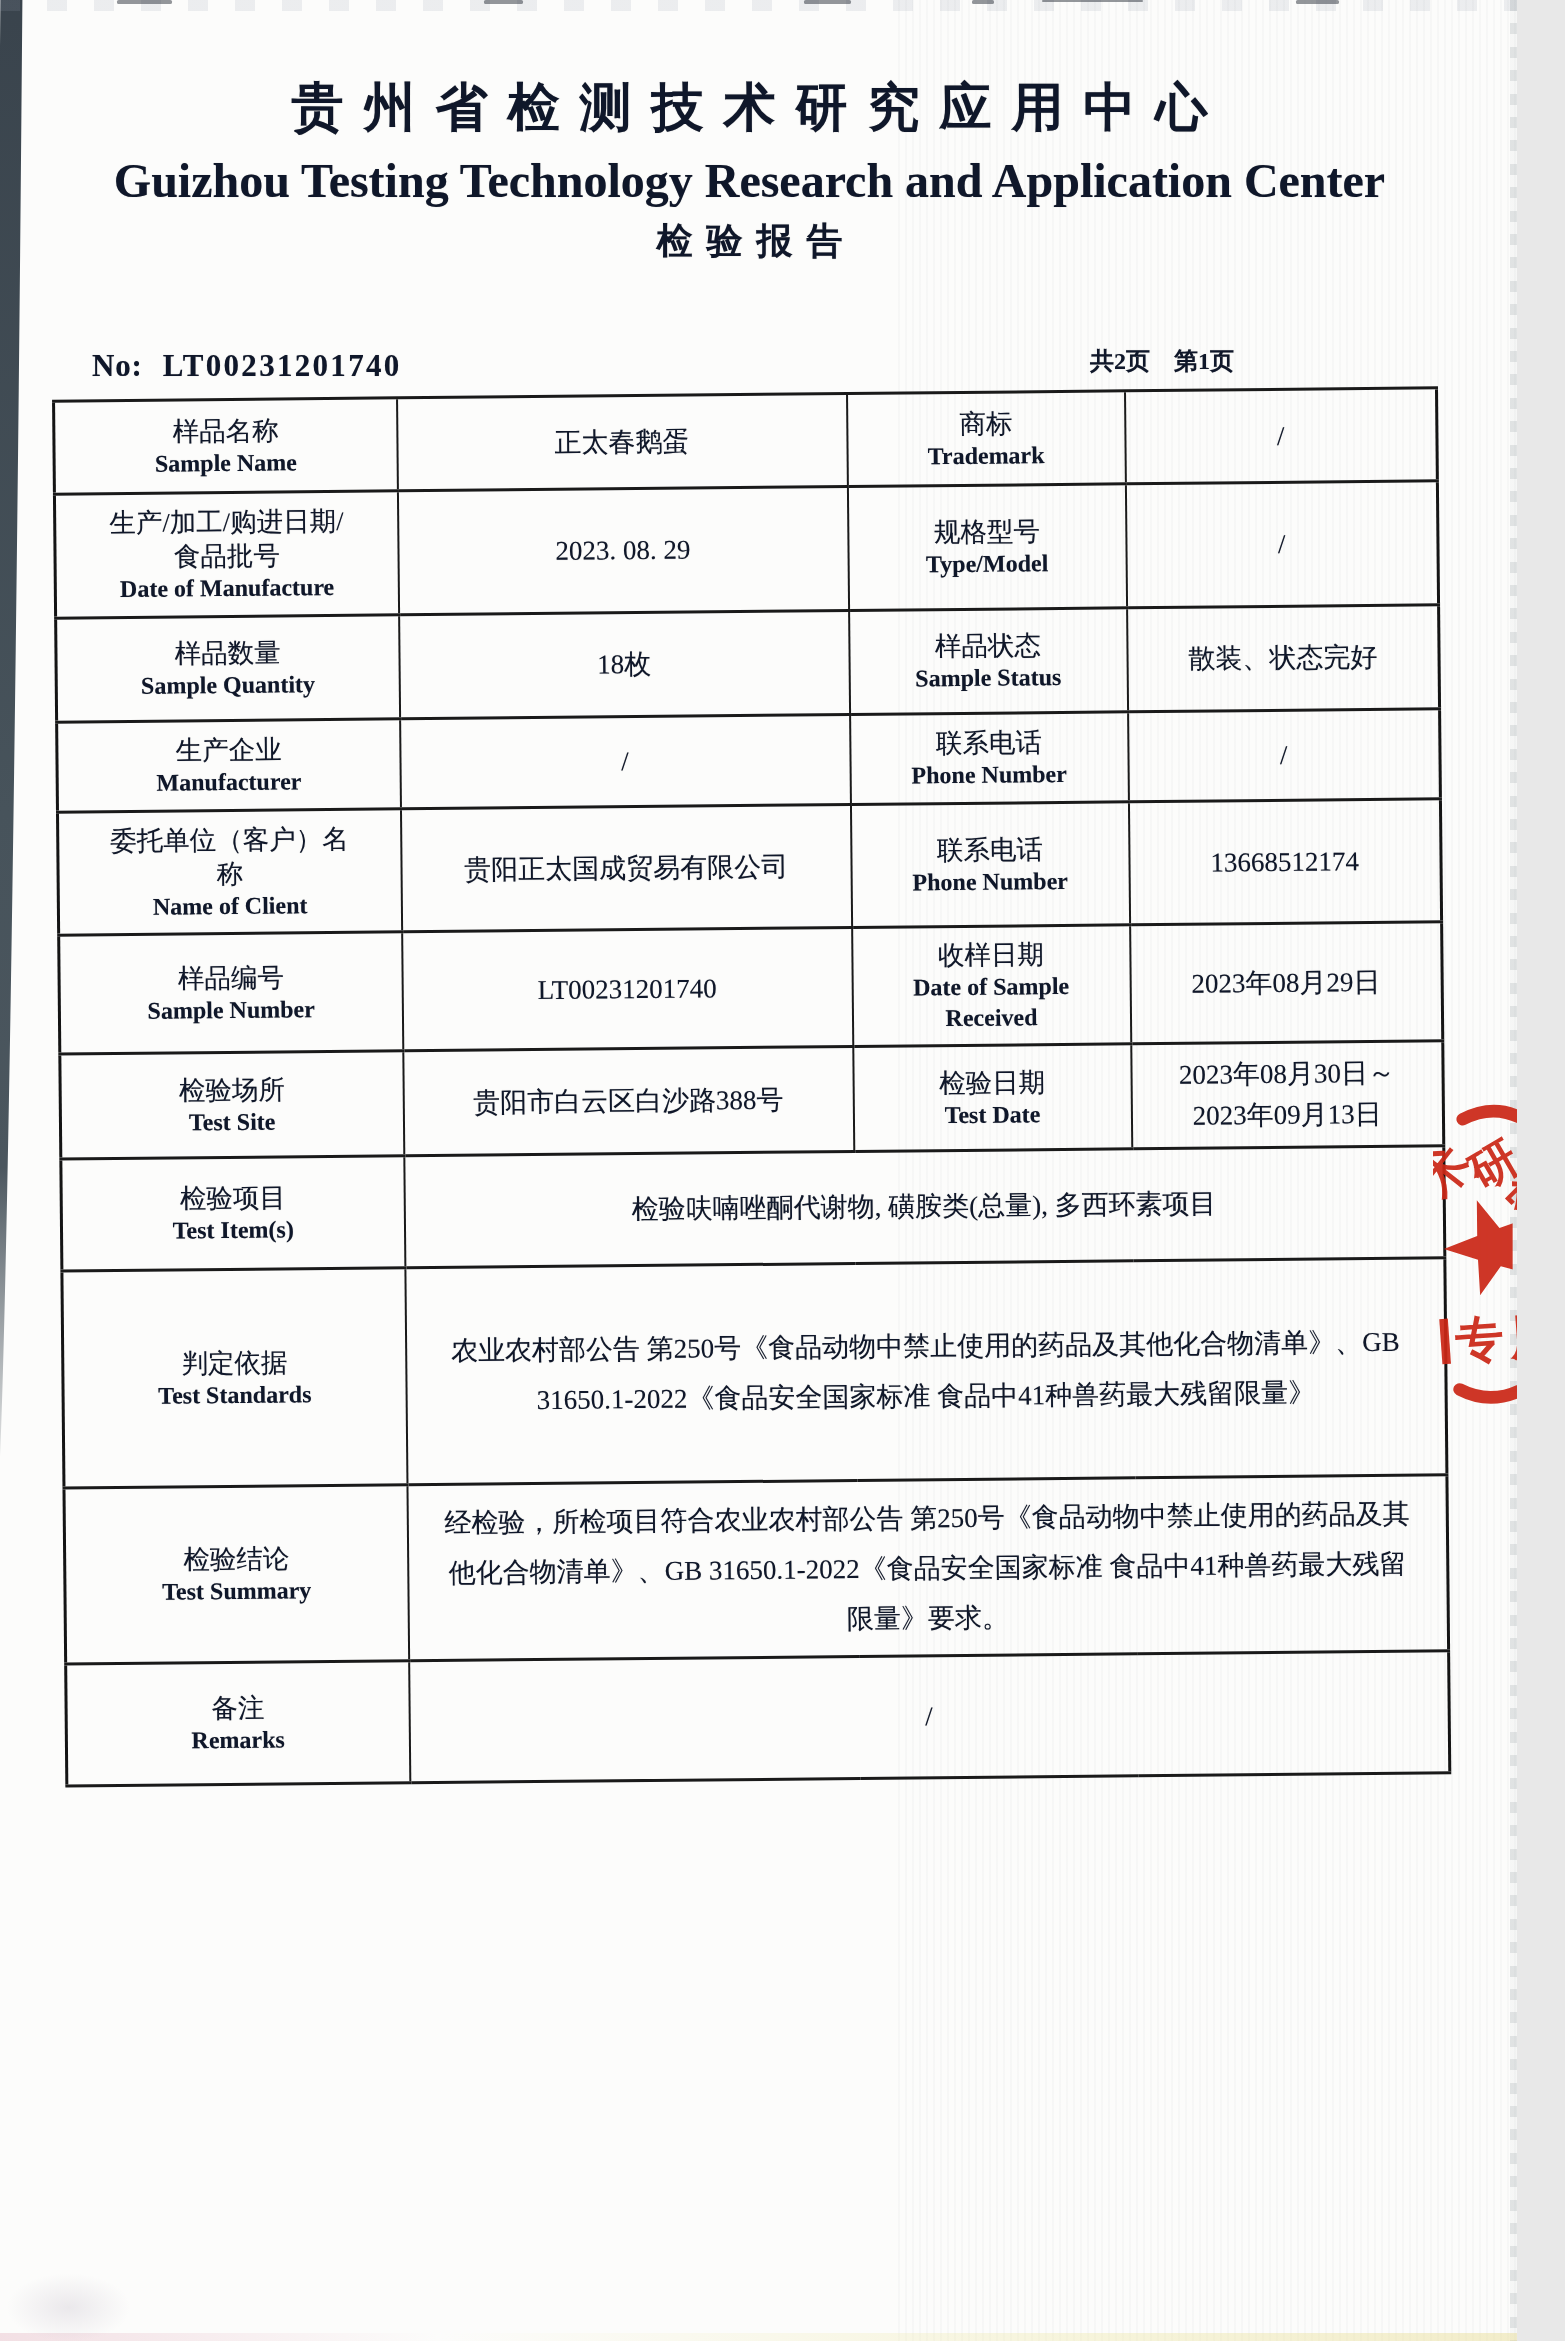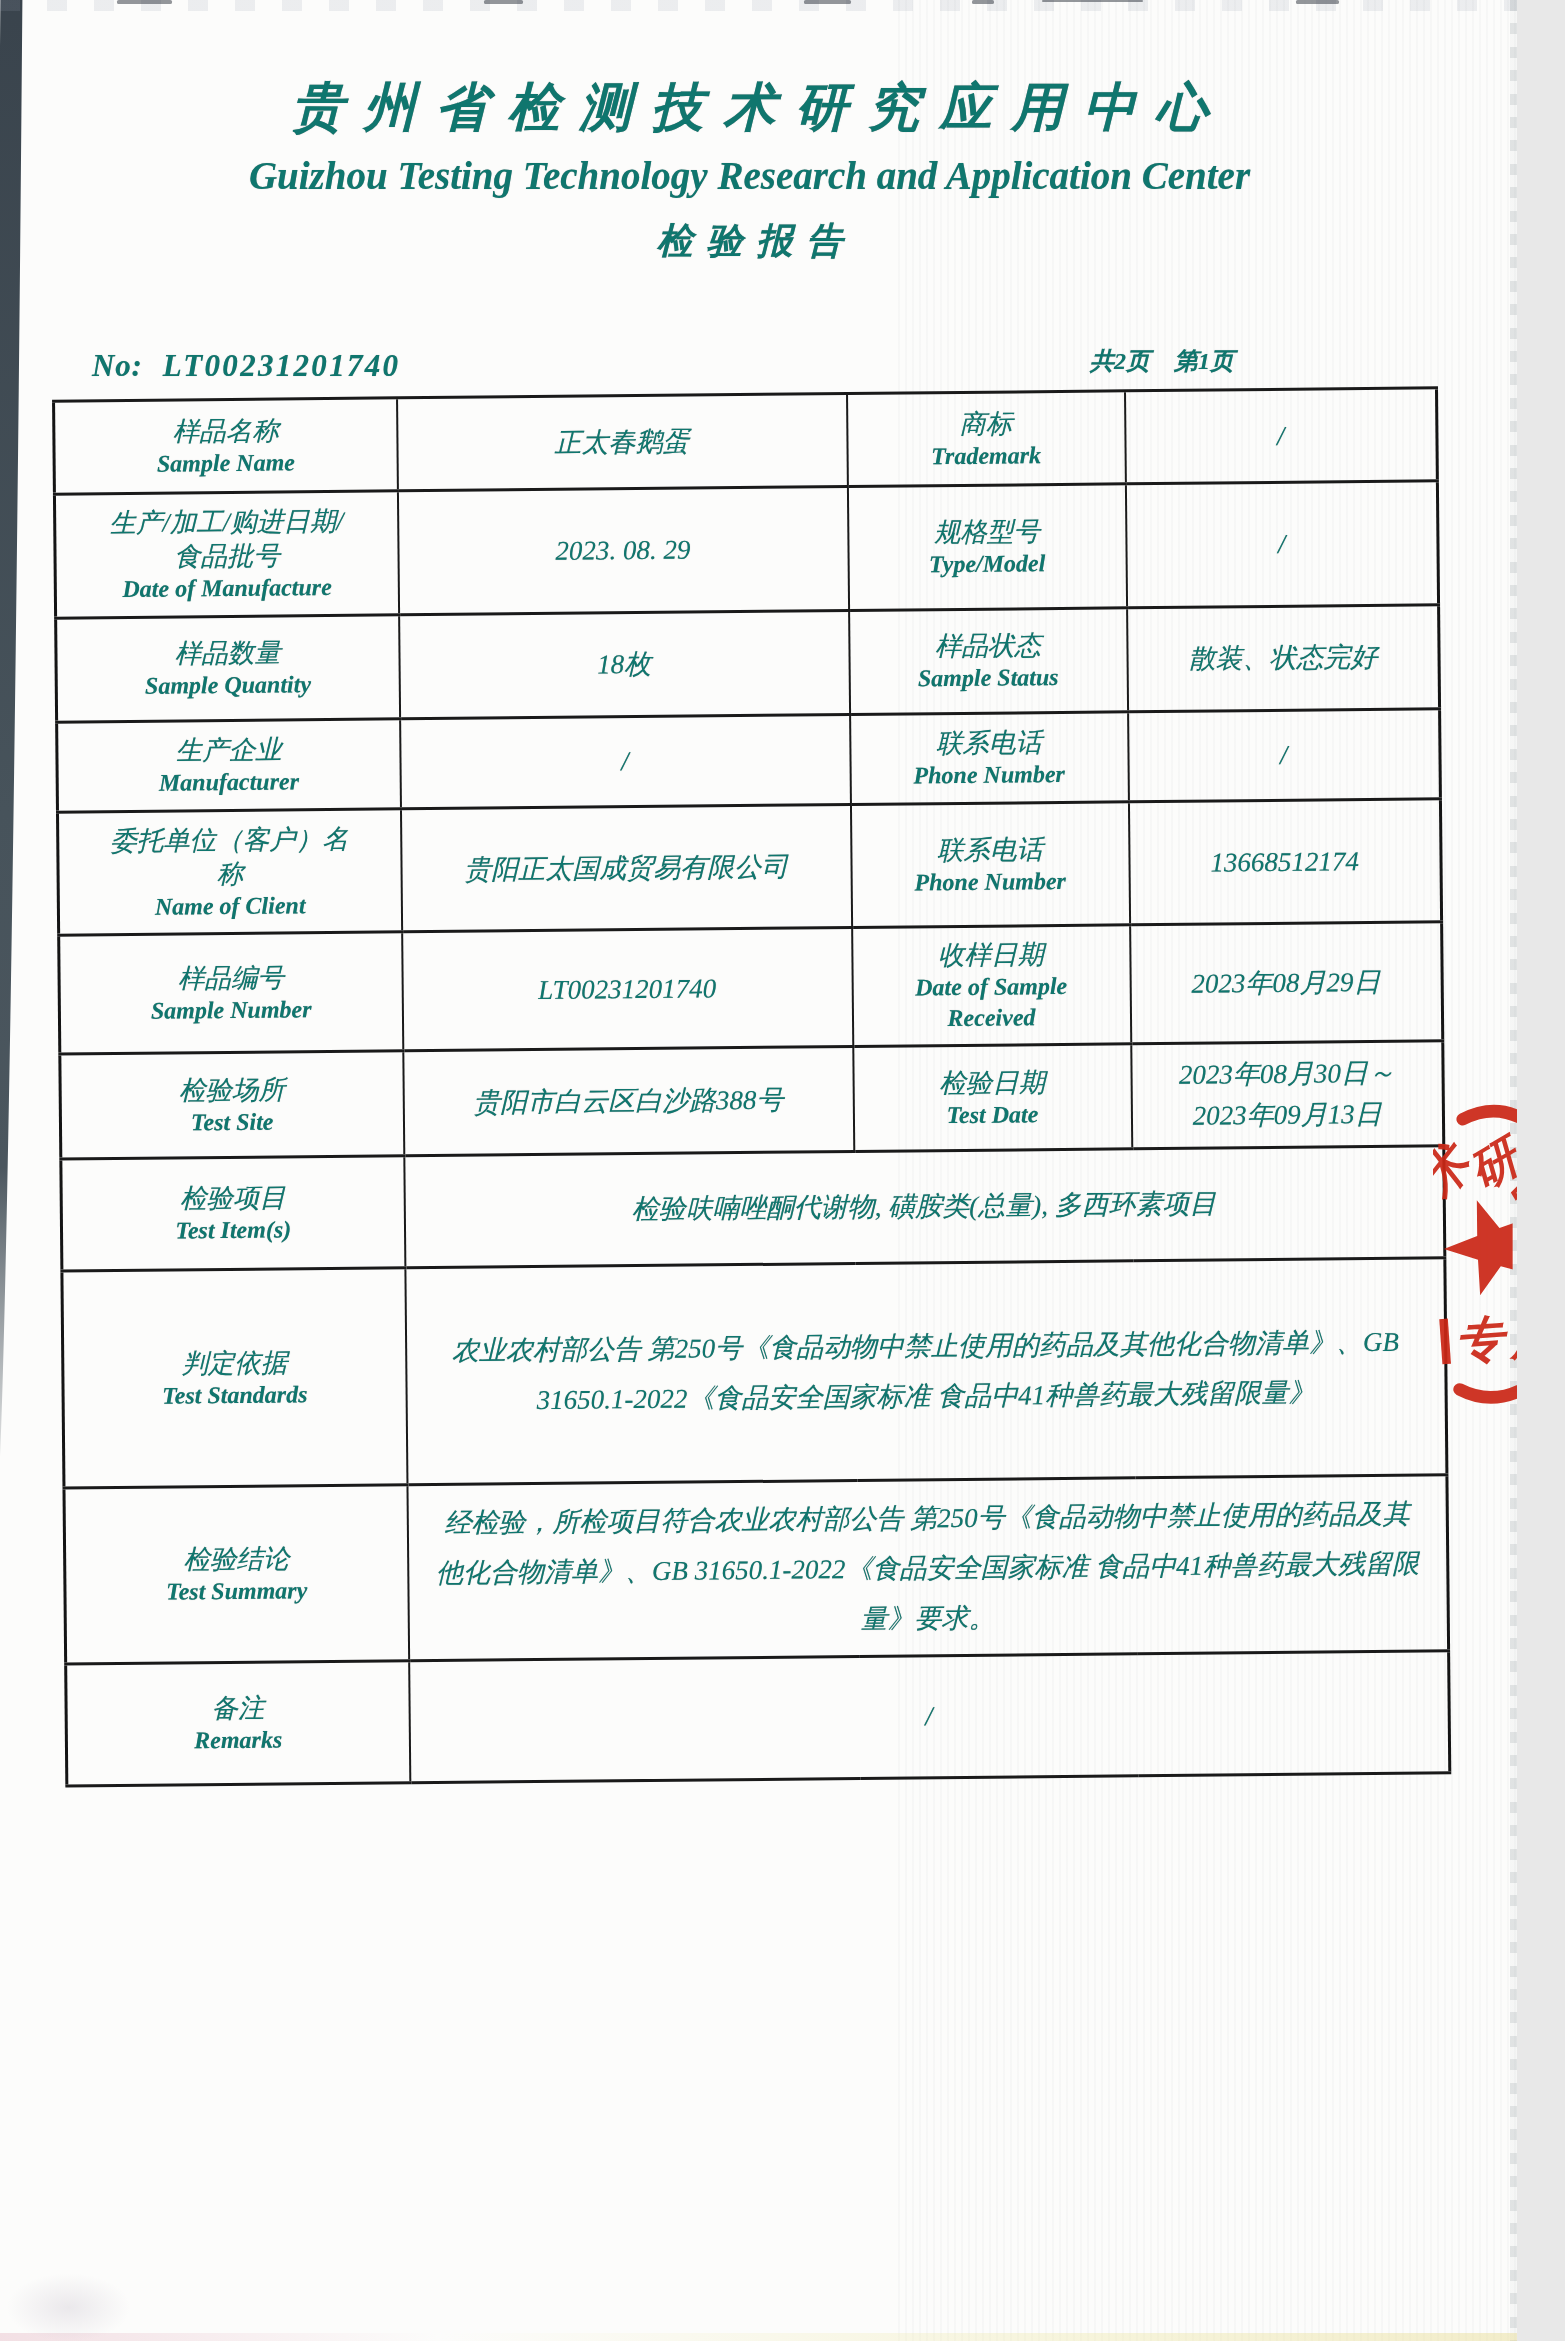--- a/index.html
+++ b/index.html
@@ -1,21 +1,20 @@
 <!DOCTYPE html>
 <html style="font-size:12.5px"><head>
 <meta charset="utf-8">
 <style>
   html,body{margin:0;padding:0;background:#e8e8e8;}
   .page{
     position:relative;width:1517px;height:2342px;overflow:hidden;
     background:#fcfcfb;
     font-family:"Liberation Serif","DejaVu Serif",serif;
-    color:#0f766e;
-    font-style:italic;
+    color:#0f172a;
   }
   
   .edge-left{
     position:absolute;left:-6.2px;top:-39px;width:22px;height:1546px;
     background:linear-gradient(to bottom,#39434c 0%,#47535b 55%,#4b565e 78%,rgba(75,86,94,0) 100%);
     border-radius:0 7.8px 60% 40%/0 7.8px 90% 60%;
     transform:rotate(.5deg);
   }
   .edge-top{
     position:absolute;left:0;top:0;width:1565px;height:11px;
@@ -39,21 +38,21 @@
     background:repeating-linear-gradient(90deg,rgba(110,120,128,.04) 0 2.3px,rgba(255,255,255,0) 2.3px 7px);
   }
   
   .h-cn{
     position:absolute;left:0;top:73px;width:1499px;text-align:center;
     font-size:52px;font-weight:700;letter-spacing:20px;text-indent:20px;
     text-shadow:0 0 0.8px rgba(10,10,10,.45);white-space:nowrap;
   }
   .h-en{
     position:absolute;left:0;top:153px;width:1499px;text-align:center;
-    font-size:39px;font-weight:700;letter-spacing:0px;
+    font-size:48px;font-weight:700;letter-spacing:0px;
     text-shadow:0 0 0.8px rgba(10,10,10,.4);white-space:nowrap;
   }
   .r-cn{
     position:absolute;left:0;top:217px;width:1499px;text-align:center;
     font-size:36px;font-weight:700;letter-spacing:14px;text-indent:14px;
     text-shadow:0 0 0.8px rgba(10,10,10,.45);
   }
   .r-en{
     position:absolute;left:0;top:300px;width:1499px;text-align:center;
     font-size:37px;font-weight:700;word-spacing:14px;

